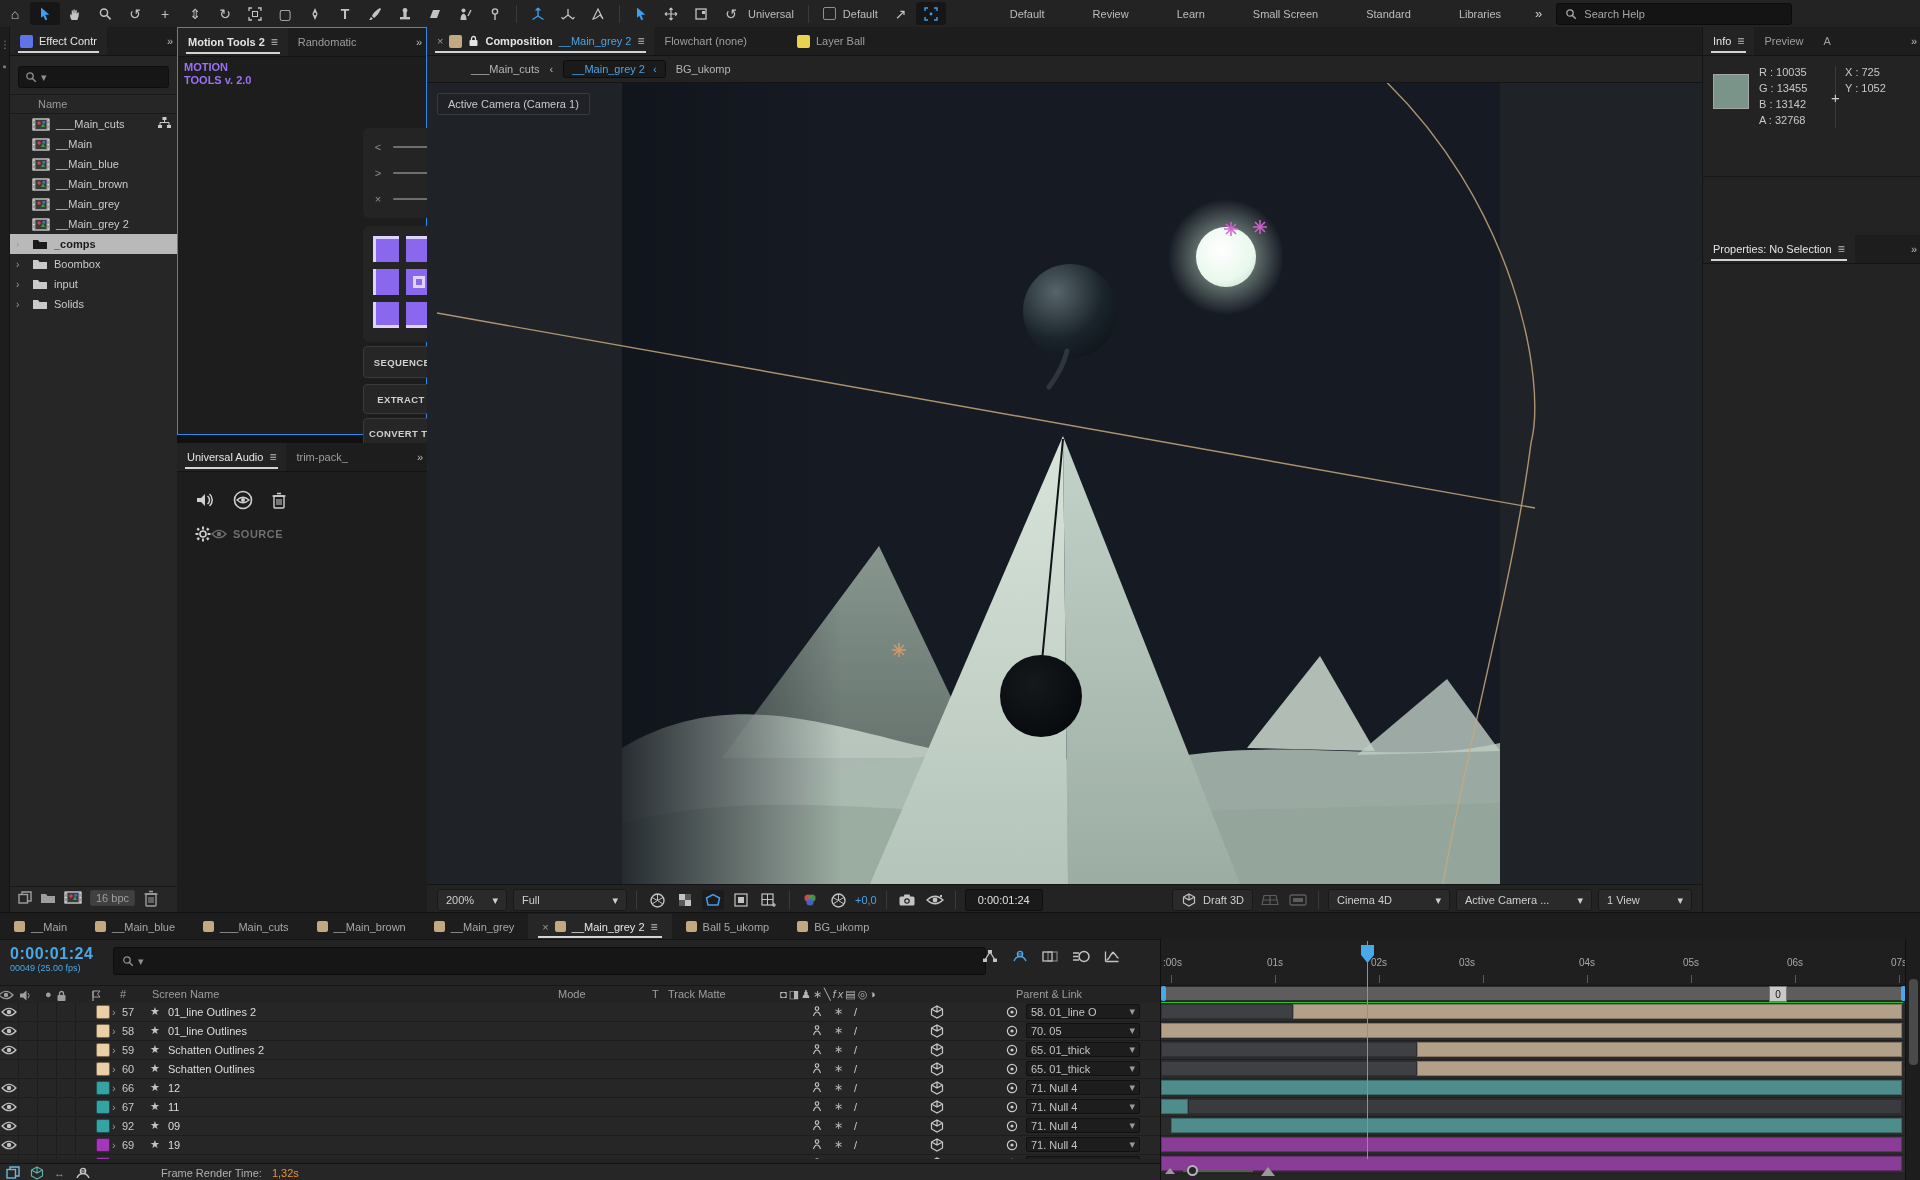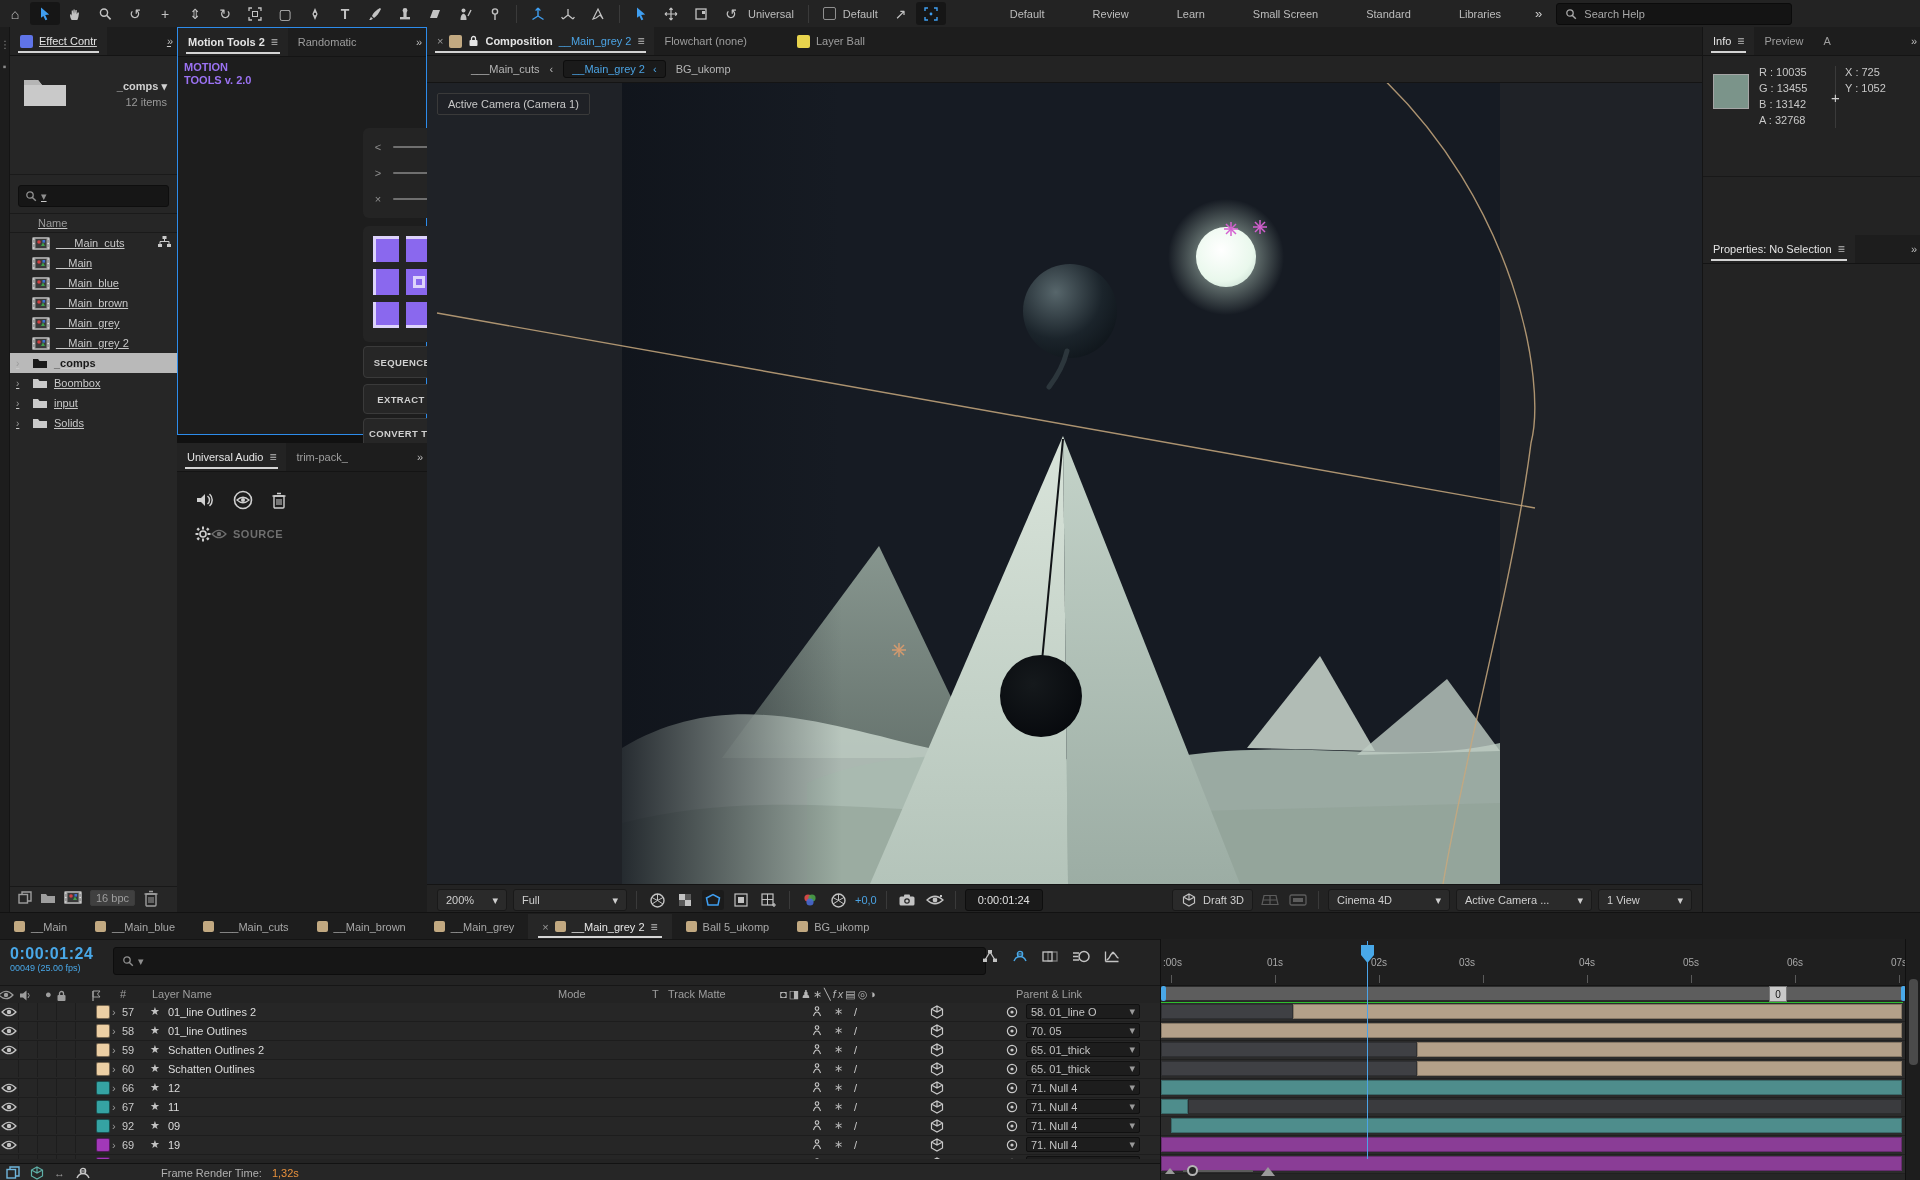--- a/index.html
+++ b/index.html
@@ -28,21 +28,21 @@
   #dockstrip{left:0;top:27px;width:10px;height:885px;background:#1d1d1d;border-right:1px solid #141414;
              color:#8a8a8a;font-size:10px;text-align:center;padding-top:12px;box-sizing:border-box;}
   
   .tabrow{height:28px;background:#1d1d1d;display:flex;align-items:center;border-bottom:1px solid #141414;}
   .ptab{display:flex;align-items:center;gap:6px;padding:0 10px;height:100%;color:#9e9e9e;position:relative;}
   .ptab.on{color:#e4e4e4;background:#232323;}
   .ptab.on:after{content:"";position:absolute;left:8px;right:8px;bottom:2px;height:2px;background:#d4d4d4;}
   .burger{color:#bdbdbd;font-size:12px;}
   .chev2{margin-left:auto;color:#bdbdbd;letter-spacing:-2px;padding:0 6px;}
   
-  #project{left:10px;top:27px;width:167px;height:885px;background:#262626;text-decoration:underline;}
+  #project{left:10px;top:27px;width:167px;height:885px;background:#262626;}
   #project .meta{position:relative;height:118px;border-bottom:1px solid #1a1a1a;}
   #pfolder{position:absolute;left:12px;top:18px;}
   #pcompname{position:absolute;right:10px;top:24px;color:#d0d0d0;font-weight:bold;}
   #pcount{position:absolute;right:10px;top:40px;color:#9a9a9a;}
   #psearch{margin:10px 8px 6px 8px;height:20px;background:#161616;border:1px solid #0e0e0e;border-radius:3px;
            display:flex;align-items:center;padding:0 6px;color:#8f8f8f;gap:4px;}
   #phead{height:18px;border-bottom:1px solid #1a1a1a;display:flex;align-items:center;color:#9a9a9a;
          padding-left:28px;border-top:1px solid #1a1a1a;}
   .prow{height:20px;display:flex;align-items:center;gap:6px;padding-left:6px;color:#c9c9c9;position:relative;}
   .prow .tw{width:10px;color:#9a9a9a;font-size:10px;}
@@ -351,32 +351,20 @@
 <div class="abs" id="dockstrip">⋮<br><br>▪</div>
 
 <div class="abs" id="project">
   <div class="tabrow">
     <div class="ptab on">
       <span style="width:13px;height:13px;background:#5f74e8;border-radius:2px;"></span>
       <span>Effect Contr</span>
     </div>
     <span class="chev2">»</span>
   </div>
-  <div class="meta">
-    <span id="pfolder" class="ic">
-        <span class="ic">
-          <svg width="46" height="34" viewBox="0 0 46 34" fill="currentColor" stroke="none">
-            <path d="M2 6 H16 L20 11 H44 V32 H2 Z" fill="#c9c9c9"></path>
-            <path d="M2 6 H16 L20 11 H2 Z" fill="#b5b5b5"></path>
-          </svg>
-        </span>
-      </span>
-    <span id="pcompname">_comps ▾</span>
-    <span id="pcount">12 items</span>
-  </div>
   <div id="psearch">
     <span class="ic" id="psearchicon">
         <span class="ic">
           <svg width="12" height="12" viewBox="0 0 12 12" fill="currentColor" stroke="none">
             <circle cx="5" cy="5" r="3.2" fill="none" stroke="currentColor" stroke-width="1.3"></circle>
             <path d="M7.4 7.4 L10.8 10.8" stroke="currentColor" stroke-width="1.4"></path>
           </svg>
         </span>
       </span>
       <span>▾</span>
@@ -1197,21 +1185,21 @@
         </span>
       <span style="left:96px;" class="ic" id="th-label">
           <span class="ic">
             <svg width="11" height="12" viewBox="0 0 11 12" fill="currentColor" stroke="none">
               <path d="M2 1 H9 L6.5 4 L9 7 H2 Z" fill="none" stroke="currentColor"></path>
               <path d="M2 1 V11" stroke="currentColor" stroke-width="1.3"></path>
             </svg>
           </span>
         </span>
       <span style="left:120px;">#</span>
-      <span style="left:152px;">Layer Name</span>
+      <span style="left:152px;">Screen Name</span>
       <span style="left:558px;">Mode</span>
       <span style="left:652px;">T</span>
       <span style="left:668px;">Track Matte</span>
       <span style="left:780px;color:#b5b5b5;letter-spacing:2px;">◘◨♟∗╲<i>fx</i>▤◎◑</span>
       <span style="left:1016px;">Parent &amp; Link</span>
     </div>
     <div id="trows">
         <div class="lrow">
           <span class="avbox" style="left: 0px;">
             <span class="ic">

